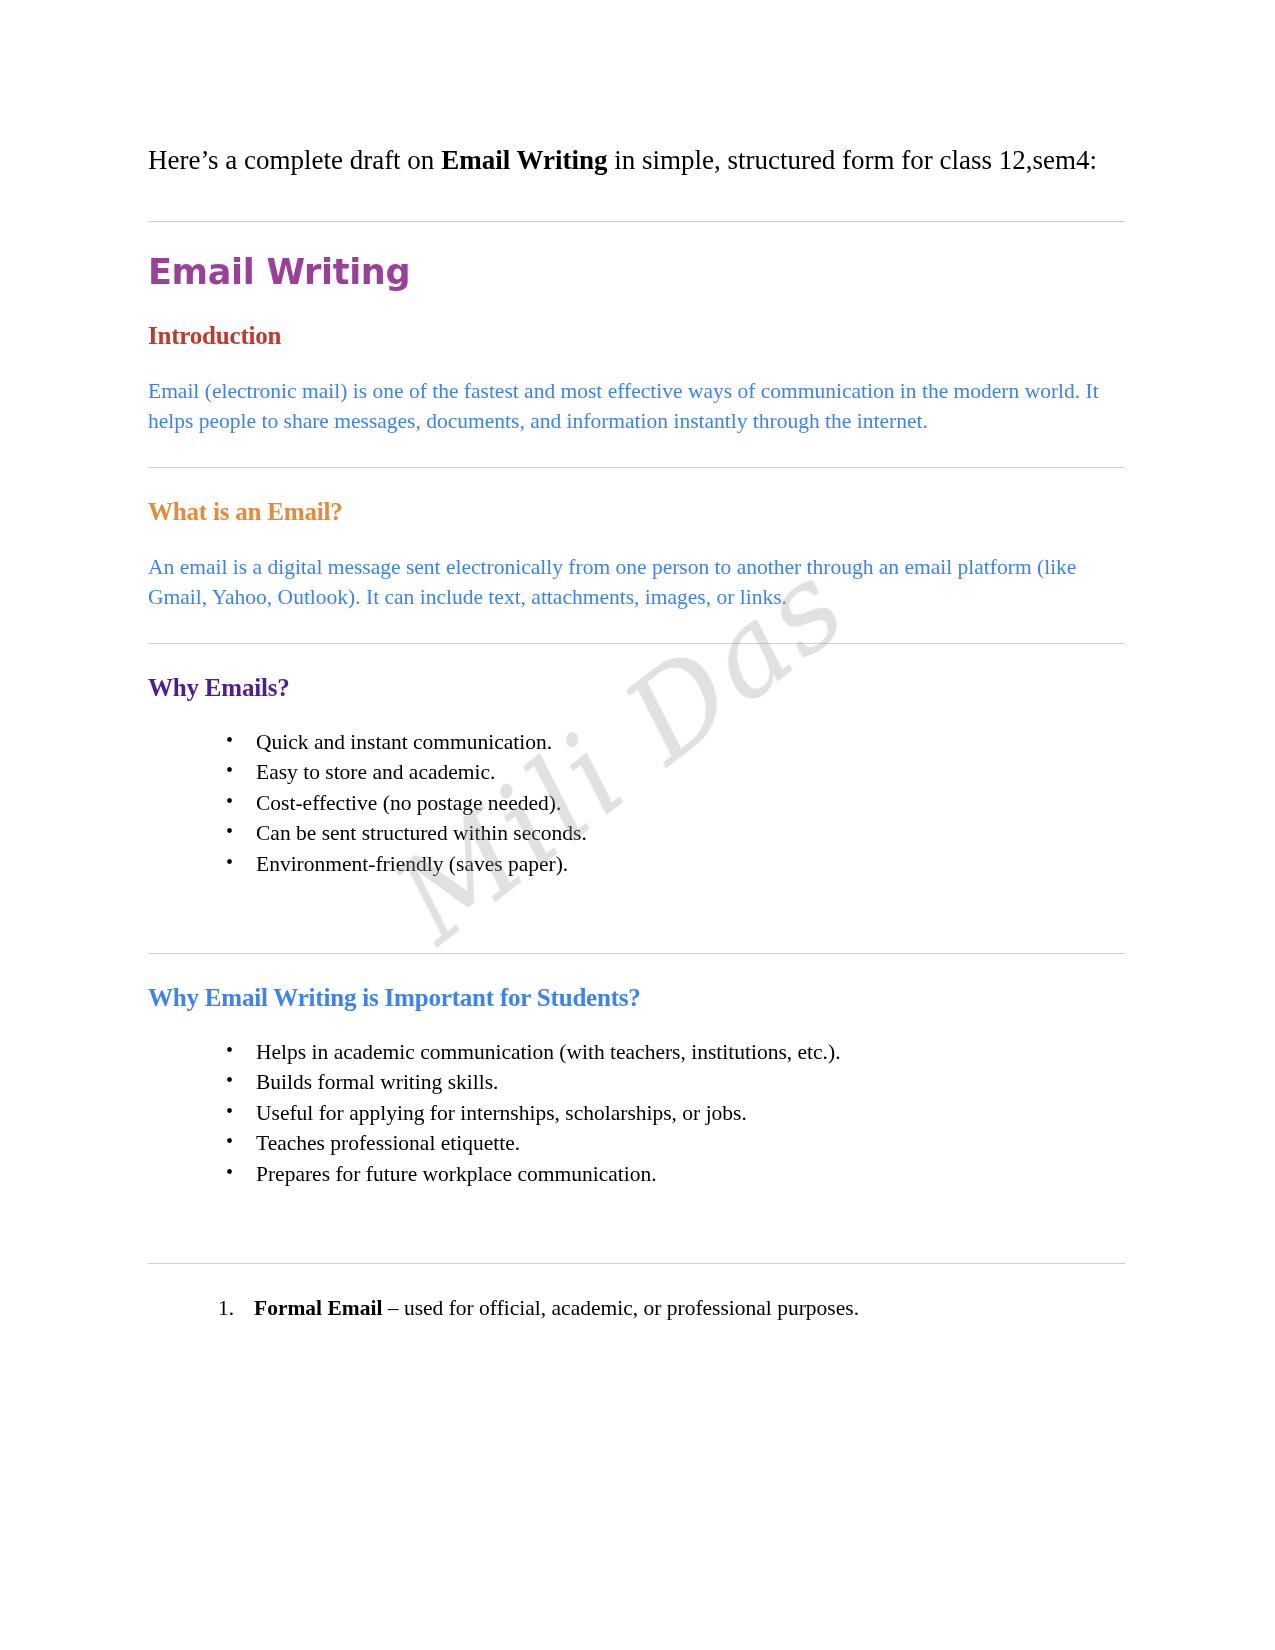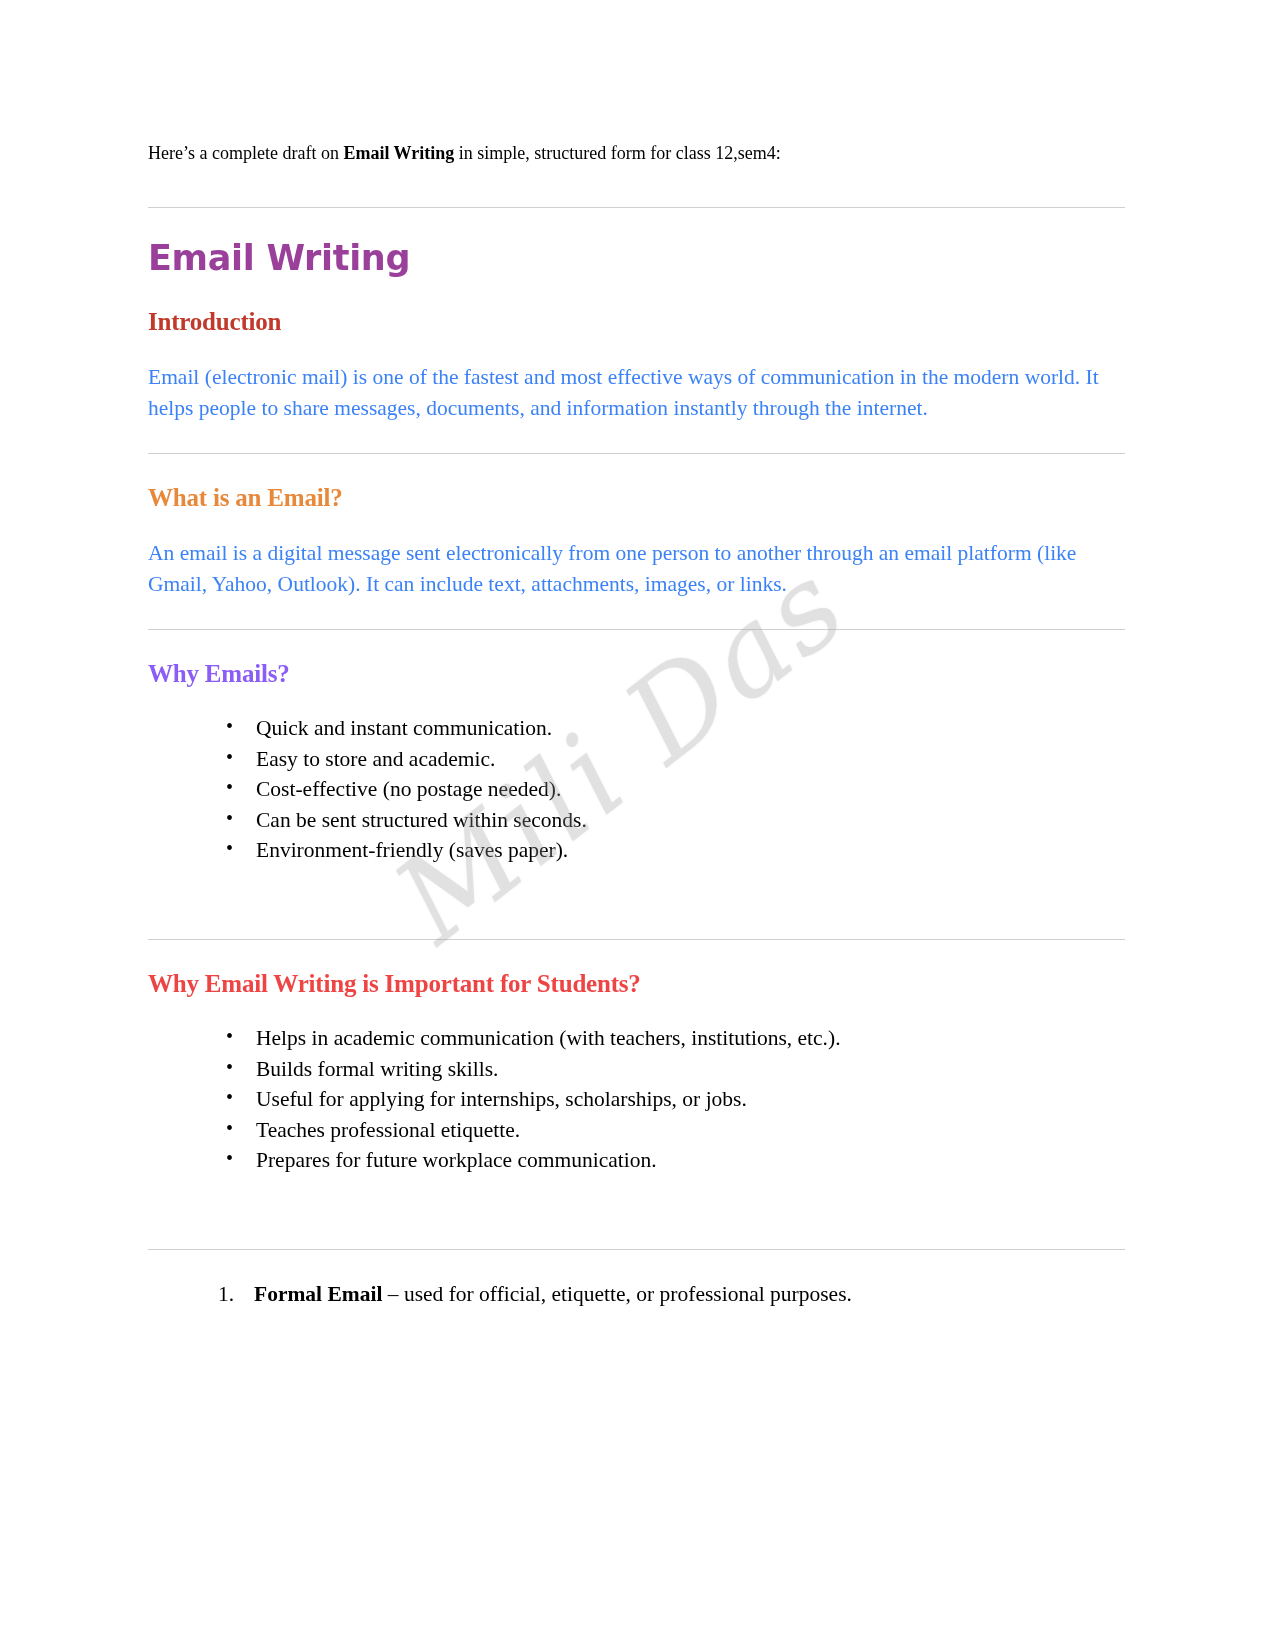--- a/index.html
+++ b/index.html
@@ -40,21 +40,21 @@
     letter-spacing: 4px;
     transform: rotate(-38deg);
     transform-origin: left top;
     white-space: nowrap;
     position: absolute;
     left: 40px;
     top: 300px;
     text-shadow: 0 0 2px #bdbdbd;
   }
   .intro-line {
-    font-size: 18px;
+    font-size: 27px;
     line-height: 1.5;
     color: #000;
     margin: 0 0 40px 0;
   }
   .intro-line b {
     font-weight: bold;
   }
   hr.sep {
     border: none;
     border-top: 1px solid #cfcfcf;
@@ -70,22 +70,22 @@
   }
   h2.sec {
     font-family: Liberation Serif, serif;
     font-size: 25px;
     font-weight: bold;
     margin: 0 0 26px 0;
     letter-spacing: -0.2px;
   }
   .c-red { color: #c0392b; }
   .c-orange { color: #e8883a; }
-  .c-green { color: #8b5cf6; }
-  .c-blue { color: #ef4444; }
+  .c-green { color: #4c1d95; }
+  .c-blue { color: #3b82f6; }
   .c-purple { color: #a23fa8; }
   p.body {
     font-size: 21.5px;
     line-height: 1.42;
     color: #3b82f6;
     margin: 0 0 30px 0;
   }
   ul.bullets {
     margin: 0 0 26px 0;
     padding-left: 78px;
@@ -173,16 +173,16 @@
     <li>Builds formal writing skills.</li>
     <li>Useful for applying for internships, scholarships, or jobs.</li>
     <li>Teaches professional etiquette.</li>
     <li>Prepares for future workplace communication.</li>
   </ul>
 
   <div class="spacer-lg"></div>
   <hr class="sep">
 
   <ol class="numlist">
-    <li><b>Formal Email</b><span> – used for official, etiquette, or professional purposes.</span></li>
+    <li><b>Formal Email</b><span> – used for official, academic, or professional purposes.</span></li>
   </ol>
 
 </div>
 
 </body></html>

